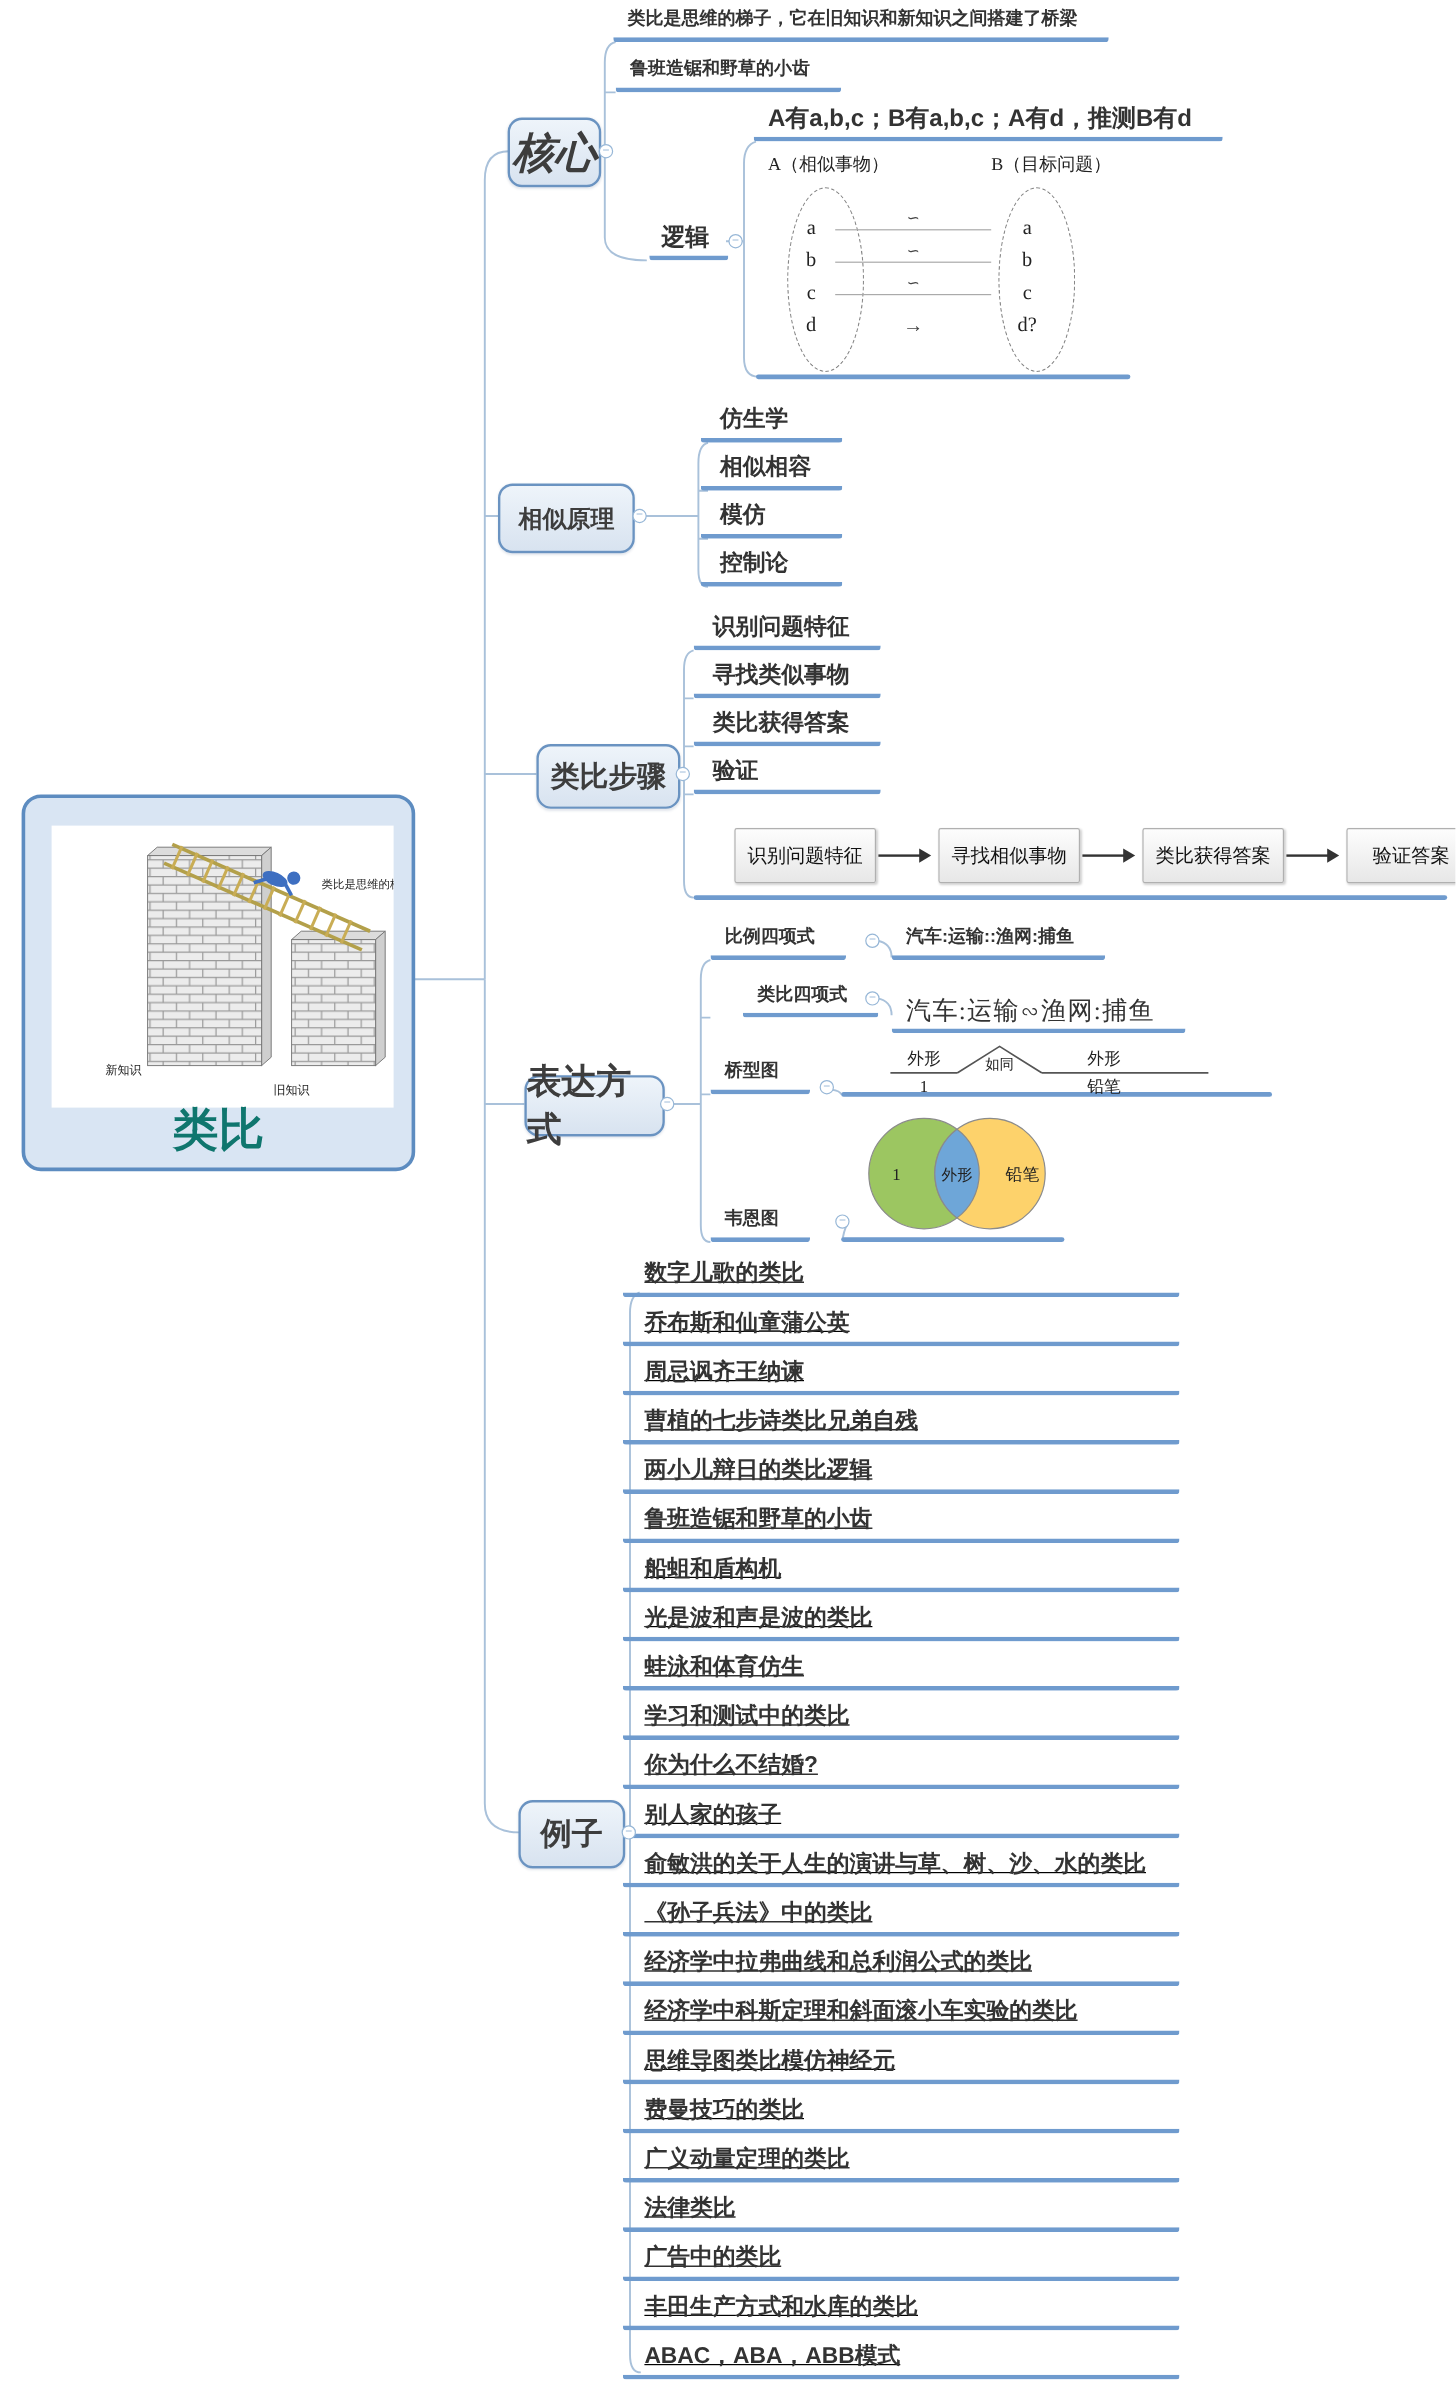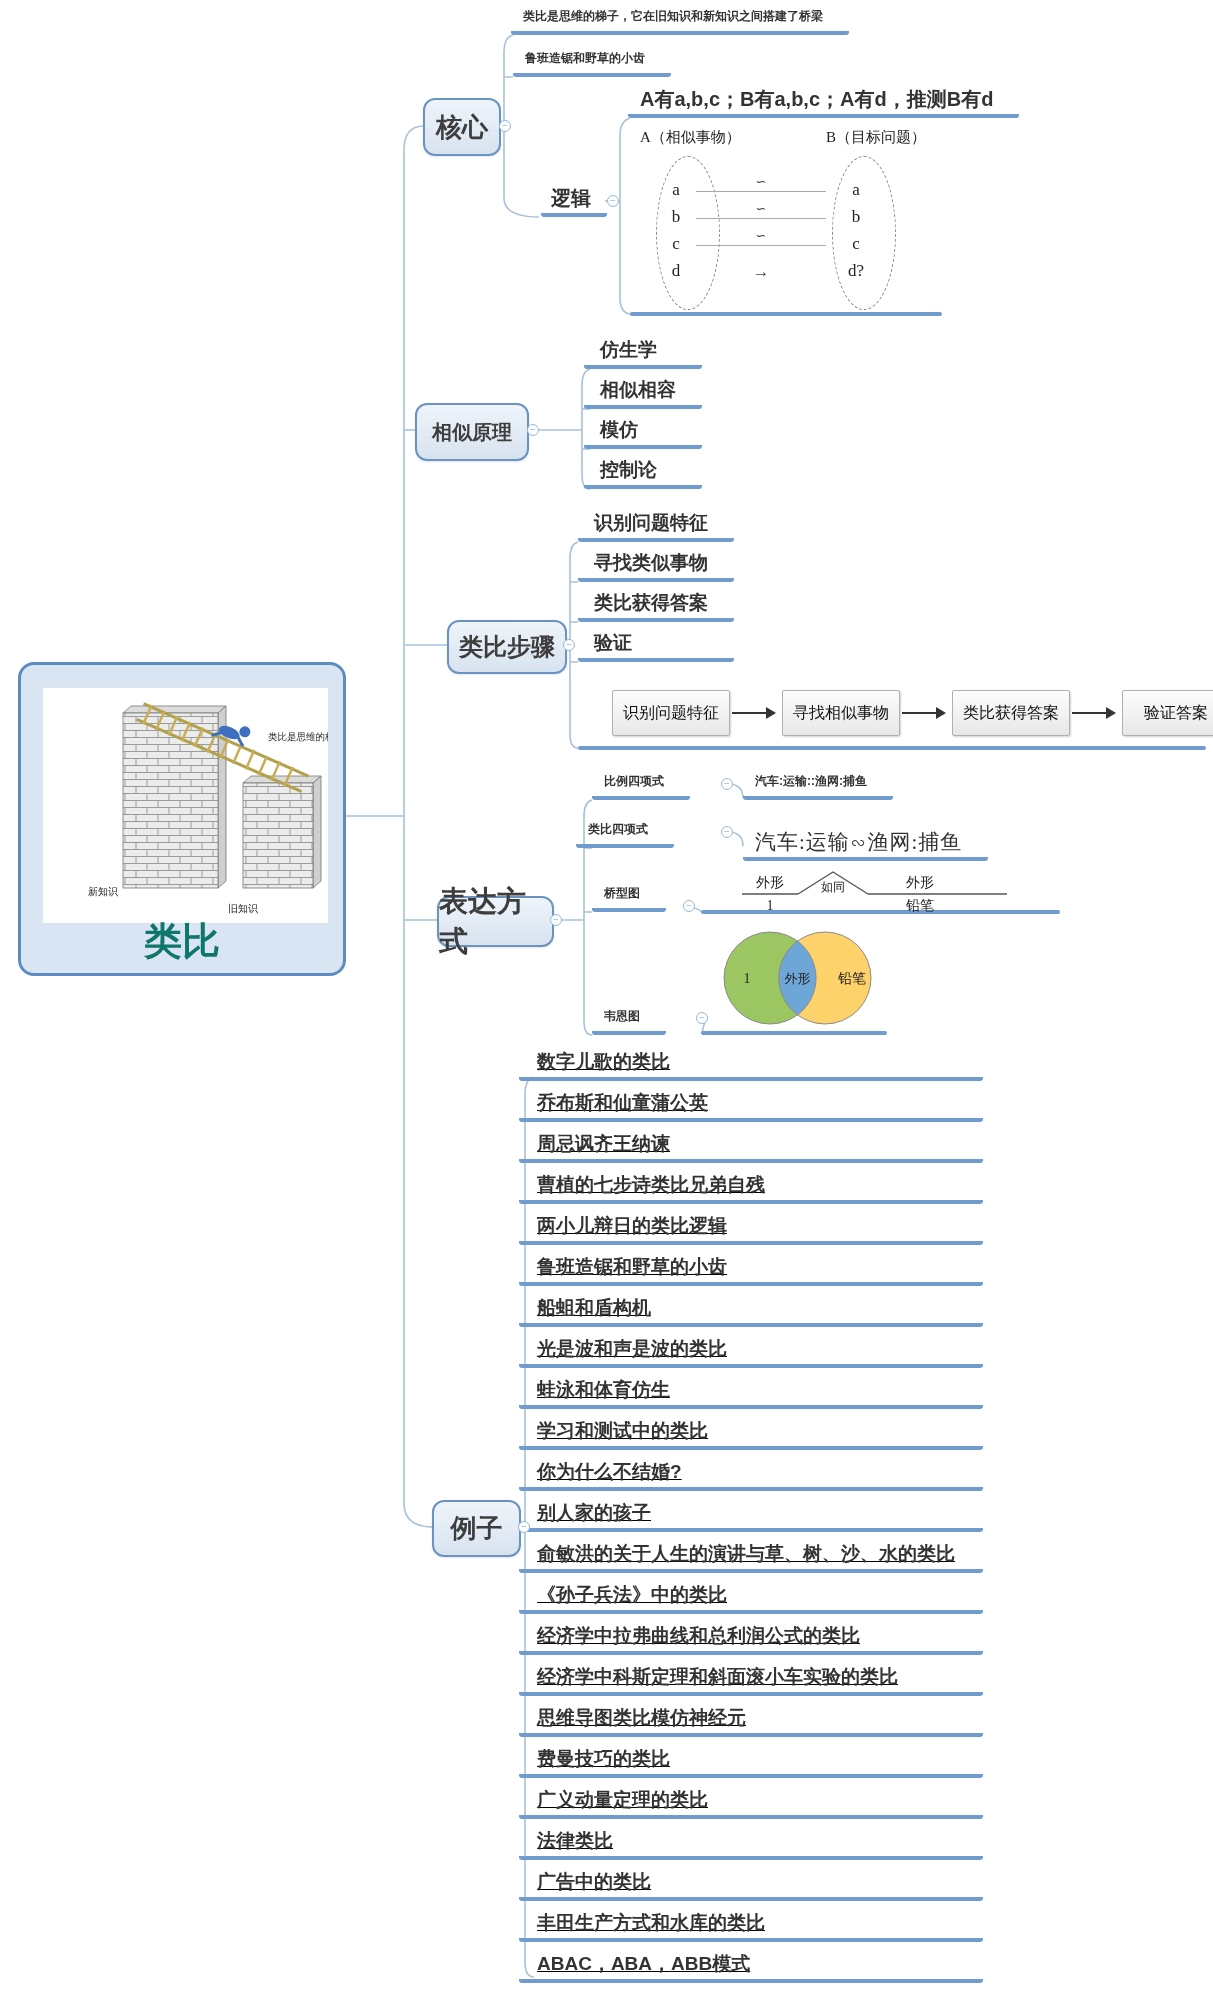--- a/index.html
+++ b/index.html
@@ -6,21 +6,21 @@
   #canvas{position:relative;width:1213px;height:1990px;background:#fff;overflow:hidden;
           font-family:"Liberation Sans",sans-serif;}
   svg.layer{position:absolute;left:0;top:0;z-index:1;}
   .conn{stroke:#a9c1da;stroke-width:1.6;fill:none;}
   
   .bnode{position:absolute;z-index:3;border:2px solid #6a93c1;border-radius:12px;
          background:linear-gradient(180deg,#eef4fa,#d8e3f0);color:#3d3d3d;
          display:flex;align-items:center;justify-content:center;
          font-weight:700;box-shadow:0 1px 2px rgba(60,90,130,.15);}
   
-  .leaf{position:absolute;z-index:3;font-weight:700;font-size:12px;line-height:24px;color:#333;
+  .leaf{position:absolute;z-index:3;font-weight:700;font-size:15px;line-height:24px;color:#333;
         padding:0 26px 3px 12px;border-bottom:4px solid #6f9bce;border-radius:0 0 3px 3px;
         white-space:nowrap;}
   .uline{position:absolute;z-index:2;height:4px;background:#6f9bce;border-radius:2px;}
   
   .clp{position:absolute;z-index:4;width:12px;height:12px;box-sizing:border-box;
        border:1px solid #97b7d7;border-radius:50%;background:#fff;color:#97b7d7;
        font-size:10px;line-height:9px;text-align:center;cursor:pointer;}
   
   #root{position:absolute;left:18px;top:662px;width:322px;height:308px;z-index:3;
         border:3px solid #5d8cc0;border-radius:16px;background:#d9e5f3;}
@@ -138,21 +138,21 @@
           </g>
         </g>
         <text x="225" y="52" font-size="9.5" class="sertext">类比是思维的梯子</text>
         <text x="45" y="207" font-size="10" class="sertext">新知识</text>
         <text x="185" y="224" font-size="10" class="sertext">旧知识</text>
       </svg>
     </div>
     <div class="title">类比</div>
   </div>
 
-  <div class="bnode" style="left:423px;top:98px;width:74px;height:54px;font-size:26px;">
+  <div class="bnode" style="left:423px;top:98px;width:74px;height:54px;font-size:35px;font-style:italic;">
     <span>核心</span>
   </div>
   <div class="bnode" style="left:415px;top:403px;width:110px;height:54px;font-size:20px;">
     <span>相似原理</span>
   </div>
   <div class="bnode" style="left:447px;top:620px;width:116px;height:50px;font-size:24px;">
     <span>类比步骤</span>
   </div>
   <div class="bnode" style="left:437px;top:896px;width:113px;height:47px;font-size:29px;">
     <span>表达方式</span>
@@ -247,21 +247,21 @@
     </div>
       <div class="flowstep">
       <div class="fbox">验证答案</div>
 
     </div>
     </div>
   <div class="uline" style="left:578px;top:746px;width:628px;"></div>
 
   <div class="leaf" style="left:592px;top:769px;">比例四项式</div>
   <div class="leaf" style="left:743px;top:769px;">汽车:运输::渔网:捕鱼</div>
-  <div class="leaf" style="left:576px;top:817px;">类比四项式</div>
+  <div class="leaf" style="left:619px;top:817px;">类比四项式</div>
   <div class="leaf valser" style="left:743px;top:815px;">汽车:运输∽渔网:捕鱼</div>
 
   <div class="leaf" style="left:592px;top:881px;">桥型图</div>
   <div class="uline" style="left:701px;top:910px;width:359px;"></div>
   <svg id="bridge-svg" style="left:735px;top:863px;" width="280" height="52" viewBox="0 0 280 52">
     <path d="M7 31 H63 M63 31 L98 9 L133 31 M133 31 H272" stroke="#555" stroke-width="1.4" fill="none"></path>
     <text x="35" y="24" font-size="14" text-anchor="middle" class="sertext">外形</text>
     <text x="35" y="47" font-size="14" text-anchor="middle" class="sertext">1</text>
     <text x="98" y="28" font-size="12" text-anchor="middle" class="sertext">如同</text>
     <text x="185" y="24" font-size="14" text-anchor="middle" class="sertext">外形</text>

